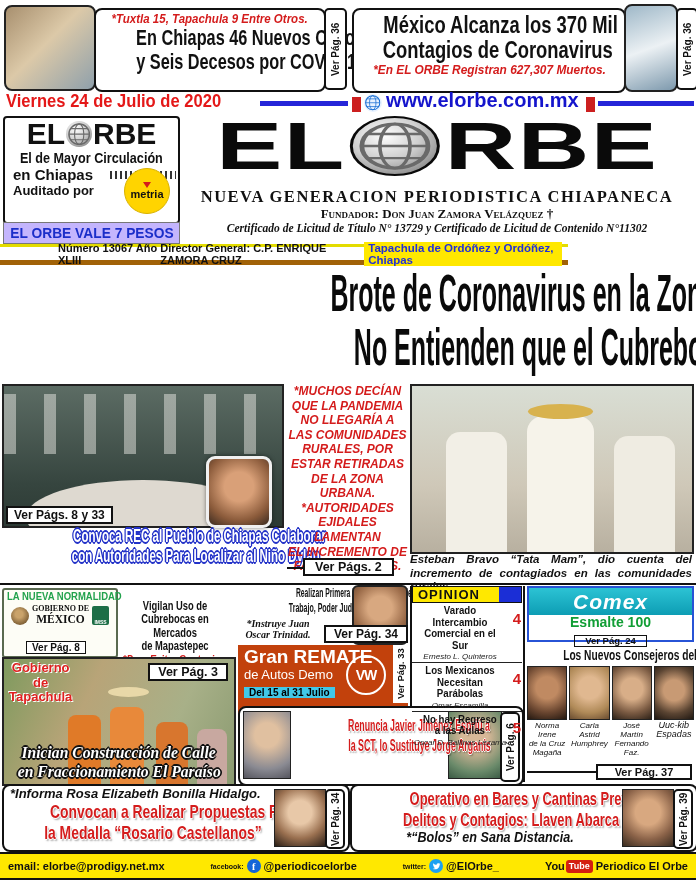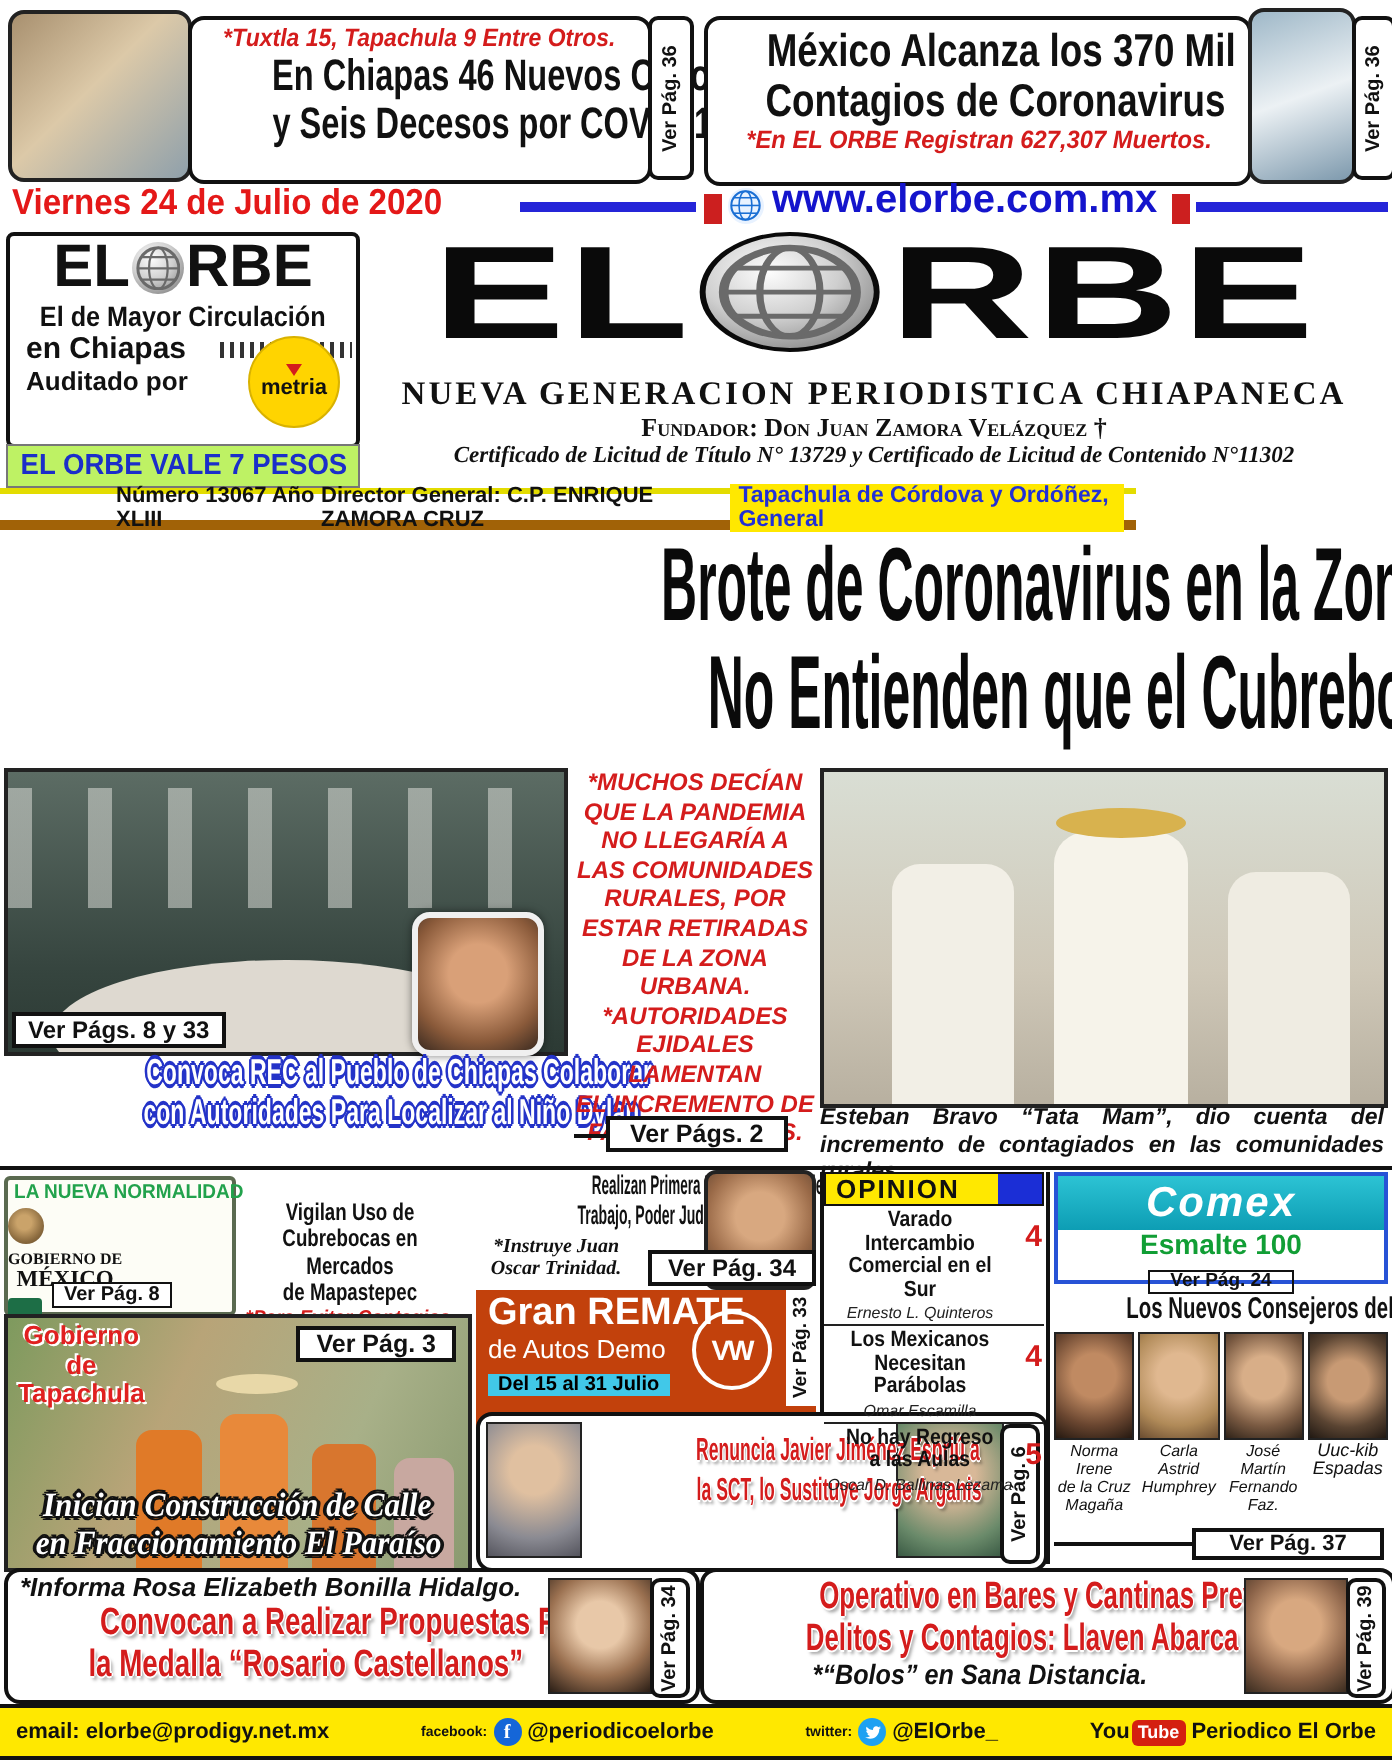--- a/index.html
+++ b/index.html
@@ -105,21 +105,21 @@
     <div class="ctr" style="font-weight:bold;font-size:14px;line-height:16px;">
       <span class="cx" style="--sx:.9">El de Mayor Circulación</span></div>
     <div style="font-weight:bold;font-size:15px;line-height:17px;padding-left:8px;">en Chiapas</div>
     <div style="font-weight:bold;font-size:13px;line-height:16px;padding-left:8px;">Auditado por</div>
     <div class="abs" style="right:2px;top:53px;width:66px;height:8px;background:repeating-linear-gradient(90deg,#333 0 2px,transparent 2px 5px);"></div>
     <div class="abs" style="right:8px;top:50px;width:44px;height:44px;border-radius:50%;background:#ffd400;border:1.5px solid #d9b200;display:flex;align-items:center;justify-content:center;flex-direction:column;">
       <span style="width:0;height:0;border-left:4px solid transparent;border-right:4px solid transparent;border-top:6px solid #d41c1c;"></span>
       <span style="font-weight:bold;font-size:11px;">metria</span>
     </div>
   </div>
-  <div class="abs" style="left:3px;top:222px;width:175px;height:20px;background:#bef264;border:1px solid #777;display:flex;align-items:center;justify-content:center;">
+  <div class="abs" style="left:3px;top:222px;width:175px;height:20px;background:#c4b5fd;border:1px solid #777;display:flex;align-items:center;justify-content:center;">
     <span class="cx" style="--sx:.95;font-weight:900;font-size:14.5px;color:#1b2ec9;">EL ORBE VALE 7 PESOS</span>
     </div>
 
   <div class="abs ctr" style="left:180px;top:108px;width:514px;">
     <div style="height:80px;">
       <span class="cx" style="--sx:1.5;">
         <span style="display:inline-flex;align-items:center;gap:3px;font-weight:900;font-size:66px;letter-spacing:1px;color:#0a0a0a;">
           <span>EL</span>
             <span class="globe-wrap" style="width:56px;height:56px;border:2px solid #0a0a0a;">
               <svg>
@@ -131,21 +131,21 @@
       </span>
     </div>
     <div class="serif" style="font-weight:bold;font-size:16.5px;letter-spacing:1.5px;line-height:18px;">NUEVA GENERACION PERIODISTICA CHIAPANECA</div>
     <div class="serif" style="font-weight:bold;font-size:13px;font-variant:small-caps;line-height:15px;">Fundador: Don Juan Zamora Velázquez †</div>
     <div class="serif" style="font-weight:bold;font-style:italic;font-size:11.5px;line-height:14px;">Certificado de Licitud de Título N° 13729 y Certificado de Licitud de Contenido N°11302</div>
   </div>
 
   <div class="abs" style="left:0;top:244px;width:568px;height:21px;border-top:3px solid #e3dc00;border-bottom:5px solid #a16207;display:flex;align-items:center;box-sizing:border-box;padding:0 6px 0 58px;justify-content:space-between;">
     <span style="font-weight:bold;font-size:11px;">Número 13067 Año XLIII</span>
     <span style="font-weight:bold;font-size:11px;">Director General: C.P. ENRIQUE ZAMORA CRUZ</span>
-    <span style="font-weight:bold;font-size:11.5px;color:#2230d6;background:#ffe800;padding:0 4px;">Tapachula de Córdova y Ordóñez, General</span>
+    <span style="font-weight:bold;font-size:11.5px;color:#2230d6;background:#ffe800;padding:0 4px;">Tapachula de Ordóñez y Ordóñez, Chiapas</span>
   </div>
 
   <div class="hlrow" style="top:266px;font-size:52px;line-height:54px;color:#0a0a0a;">
     <span class="cx" style="--sx:.48">Brote de Coronavirus en la Zona Alta de Tapachula,</span></div>
   <div class="hlrow" style="top:320px;font-size:52px;line-height:54px;color:#0a0a0a;">
     <span class="cx" style="--sx:.48">No Entienden que el Cubrebocas Debe ser Permanente</span></div>
 
   <div class="abs" style="left:2px;top:384px;width:282px;height:198px;">
     <div class="photo" style="position:absolute;left:0;top:0;width:278px;height:140px;background:linear-gradient(#5c6c64,#36453f 70%,#2c3a34);overflow:hidden;">
       <div style="position:absolute;left:0;top:8px;width:100%;height:60px;background:repeating-linear-gradient(90deg,rgba(230,230,225,.5) 0 12px,transparent 12px 40px);"></div>
@@ -182,21 +182,21 @@
     <div style="position:absolute;left:41.5%;top:11%;width:23%;height:9%;background:#d8b24e;border-radius:50%;"></div>
     <div style="position:absolute;left:72%;bottom:0;width:22%;height:70%;background:#efece2;border-radius:14px 14px 0 0;"></div>
   </div>
   <div class="abs kick" style="left:410px;top:553px;width:282px;font-size:11.5px;line-height:13.5px;text-align:justify;">Esteban Bravo “Tata Mam”, dio cuenta del incremento de contagiados en las comunidades rurales.</div>
 
   <div class="abs" style="left:0;top:583px;width:696px;height:2px;background:#111;"></div>
 
   <div class="abs" style="left:2px;top:588px;width:112px;height:66px;border:2px solid #5a6a50;border-radius:3px;background:#fdfdf6;">
     <div class="ctr" style="font-weight:bold;font-size:10px;color:#22a24c;line-height:12px;margin-top:1px;">
       <span class="cx" style="--sx:.95">LA NUEVA NORMALIDAD</span></div>
-    <div style="display:flex;align-items:flex-start;justify-content:center;gap:3px;margin-top:1px;flex-direction:column;">
+    <div style="display:flex;align-items:flex-end;justify-content:center;gap:3px;margin-top:1px;">
       <span style="width:18px;height:18px;border-radius:50%;background:radial-gradient(circle at 45% 40%,#caa36a 25%,#8a6a3e 65%,#5e4526);"></span>
       <span class="serif ctr" style="line-height:9px;">
         <span style="font-weight:bold;font-size:8px;display:block;">GOBIERNO DE</span>
         <span style="font-weight:bold;font-size:11.5px;display:block;line-height:12px;">MÉXICO</span>
       </span>
       <span style="width:17px;height:19px;background:#1d6e46;color:#fff;display:flex;align-items:flex-end;justify-content:center;font-weight:bold;font-size:5px;border-radius:2px;">IMSS</span>
     </div>
     <div class="abs" style="left:22px;bottom:2px;border:1.5px solid #111;background:#fff;font-weight:bold;font-size:10px;padding:0 5px;">Ver Pág. 8</div>
   </div>
 

